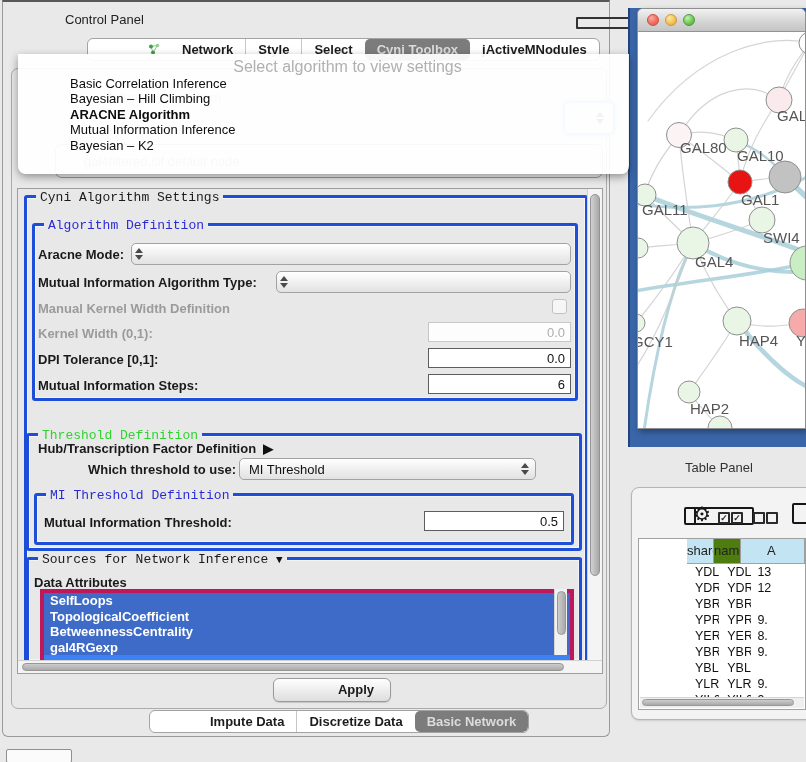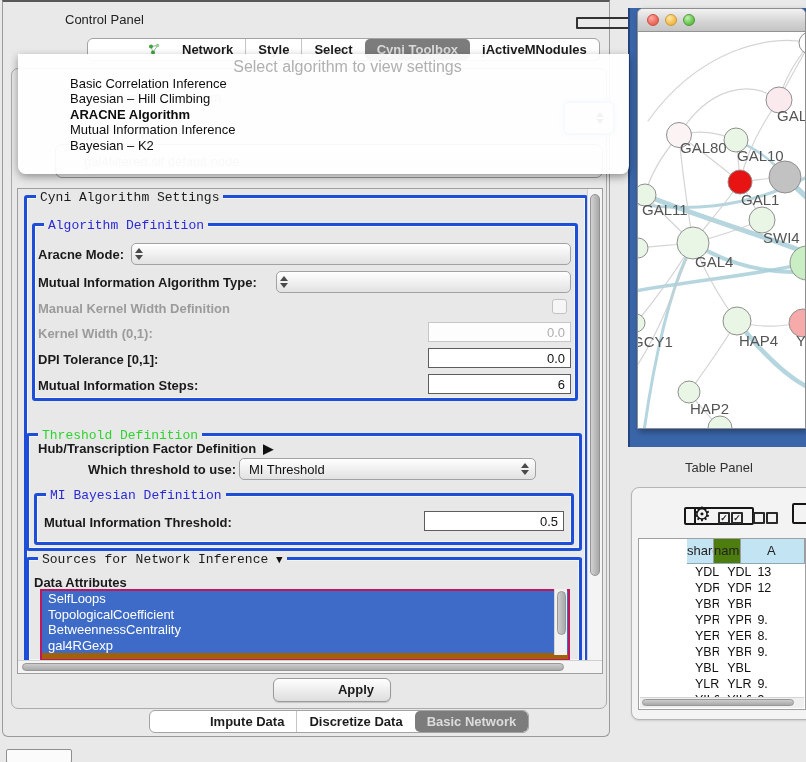--- a/index.html
+++ b/index.html
@@ -62,22 +62,22 @@
   .combo-arrows::after{content:"";position:absolute;left:3px;bottom:1px;border-left:4px solid transparent;
     border-right:4px solid transparent;border-top:5px solid #4a4a4a;}
   .field{position:absolute;height:20px;border:1px solid #5d5d5d;background:#fff;font-size:13px;
     text-align:right;padding:0 5px;box-sizing:border-box;font-family:"Liberation Sans",sans-serif;color:#111;}
   .field.dis{border:1px solid #c7c7c7;color:#aeaeae;background:#fdfdfd;}
   .checkbox{position:absolute;width:13px;height:13px;border:1px solid #c2c2c2;border-radius:3px;background:#f6f6f6;}
   .tri{font-size:11px;color:#111;}
   #hub-tri{font-size:13px;}
 
   
-  #attr-list{position:absolute;left:22px;top:400px;width:526px;height:68px;background:#a16207;
-    border:2px solid #be185d;overflow:hidden;}
+  #attr-list{position:absolute;left:22px;top:400px;width:526px;height:68px;background:#3b82f6;
+    border:4px solid #be185d;overflow:hidden;font-weight:bold;}
   .attr-item{height:15.5px;line-height:15.5px;font-size:13px;color:#fff;background:var(--c-sel);padding-left:6px;}
   #attr-sb{position:absolute;right:1px;top:1px;width:12px;height:66px;background:#f1f1f1;border-left:1px solid #d5d5d5;}
   #attr-sb .thumb{position:absolute;left:1.5px;top:2px;width:9px;height:44px;border-radius:5px;
     background:linear-gradient(90deg,#cdcdcd,#a9a9a9);border:1px solid #979797;box-sizing:border-box;}
 
   
   #v-sb{position:absolute;right:0;top:0;width:14px;height:472px;background:#f4f4f4;border-left:1px solid #d0d0d0;}
   #v-sb .thumb{position:absolute;left:1.5px;top:5px;width:10px;height:382px;border-radius:6px;
     background:linear-gradient(90deg,#d2d2d2,#a8a8a8);border:1px solid #949494;box-sizing:border-box;}
   #h-sb{position:absolute;left:0;bottom:0;width:584px;height:12px;background:#f4f4f4;border-top:1px solid #d0d0d0;}
@@ -224,21 +224,21 @@
       <div class="fs" style="left:8px;top:244px;width:550px;height:112px;text-align:right;">
         <span class="fs-title green">Threshold Definition</span>
       </div>
       <span class="lbl" style="left:58px;top:273px;margin-left:12px;">Which threshold to use:</span>
       <div class="combo" style="left:221px;top:269px;width:297px;">
         <span class="combo-text">MI Threshold</span>
         <span class="combo-arrows"></span>
       </div>
 
       <div class="fs" style="left:16px;top:304px;width:534px;height:46px;">
-        <span class="fs-title blue">MI Bayesian Definition</span>
+        <span class="fs-title blue">MI Threshold Definition</span>
       </div>
       <span class="lbl" style="left:26px;top:326px;">Mutual Information Threshold:</span>
       <input class="field" style="left: 406px; top: 322px; width: 140px;" readonly="" value="0.5">
 
       <div class="fs" style="left:8px;top:368px;width:550px;height:104px;border-bottom:none;">
         <span class="fs-title">
           <span>Sources for Network Inference</span>
           <span class="tri">▼</span>
         </span>
       </div>

